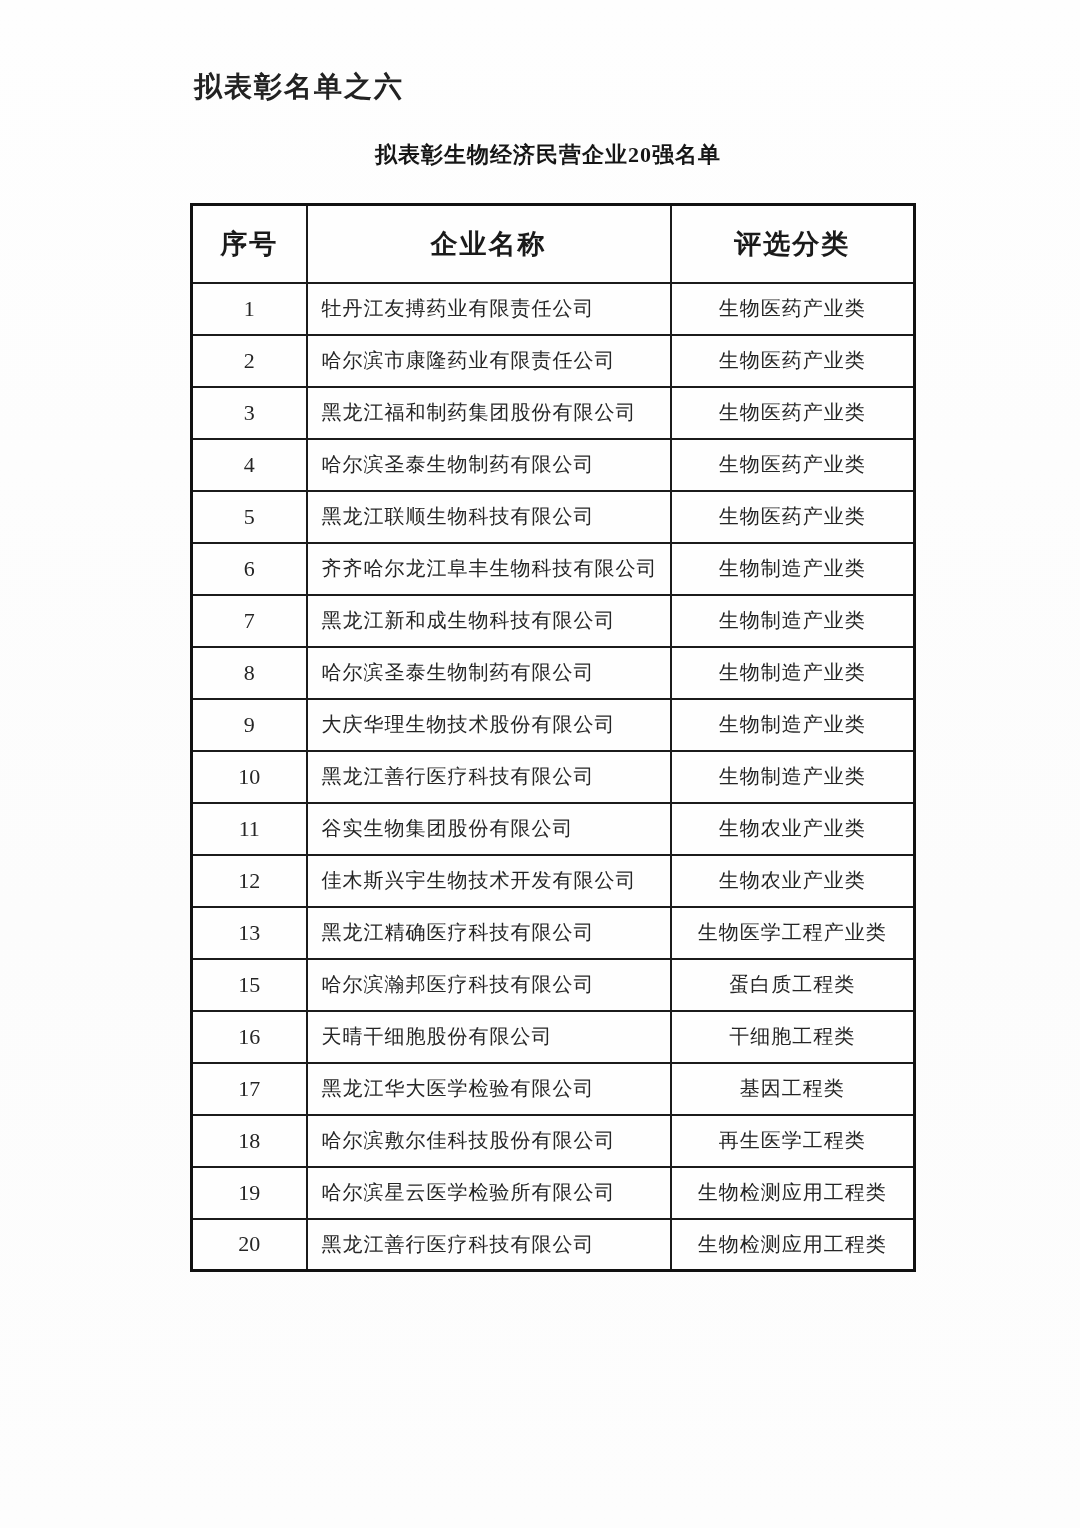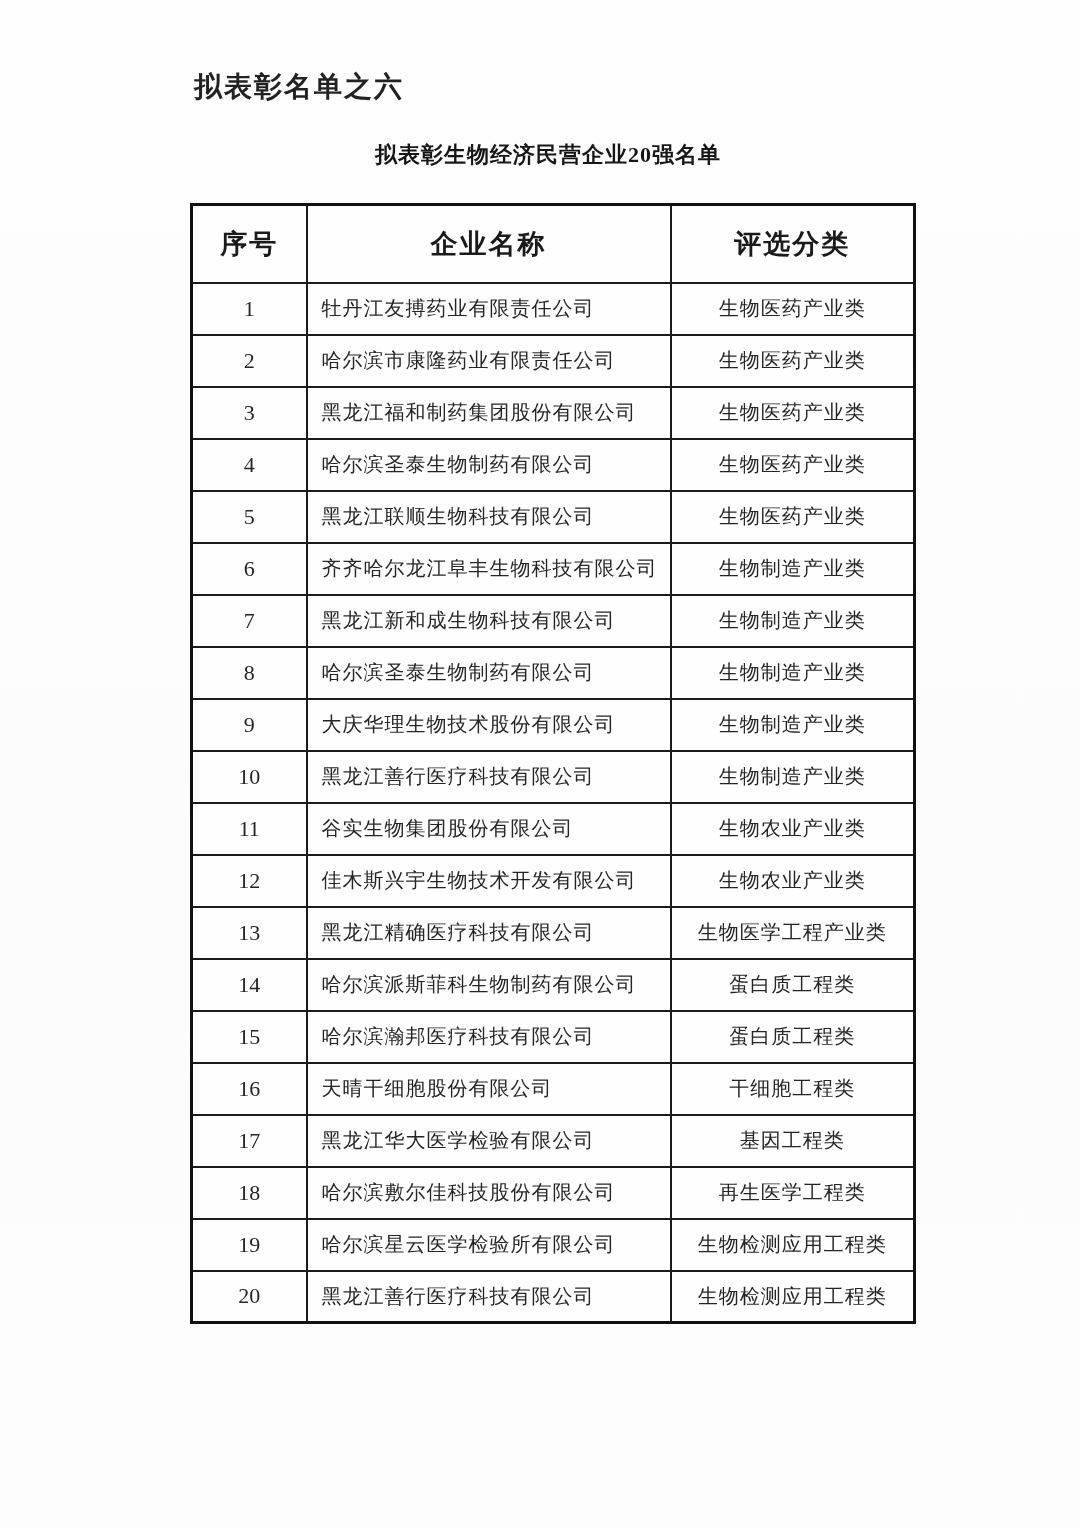--- a/index.html
+++ b/index.html
@@ -176,25 +176,20 @@
     <td class="cell-name">佳木斯兴宇生物技术开发有限公司</td>
     <td class="cell-category">生物农业产业类</td>
   </tr>
 
   <tr>
     <td class="cell-no">13</td>
     <td class="cell-name">黑龙江精确医疗科技有限公司</td>
     <td class="cell-category">生物医学工程产业类</td>
   </tr>
 
-  <tr>
-    <td class="cell-no">14</td>
-    <td class="cell-name">哈尔滨派斯菲科生物制药有限公司</td>
-    <td class="cell-category">蛋白质工程类</td>
-  </tr>
 
   <tr>
     <td class="cell-no">15</td>
     <td class="cell-name">哈尔滨瀚邦医疗科技有限公司</td>
     <td class="cell-category">蛋白质工程类</td>
   </tr>
 
   <tr>
     <td class="cell-no">16</td>
     <td class="cell-name">天晴干细胞股份有限公司</td>

